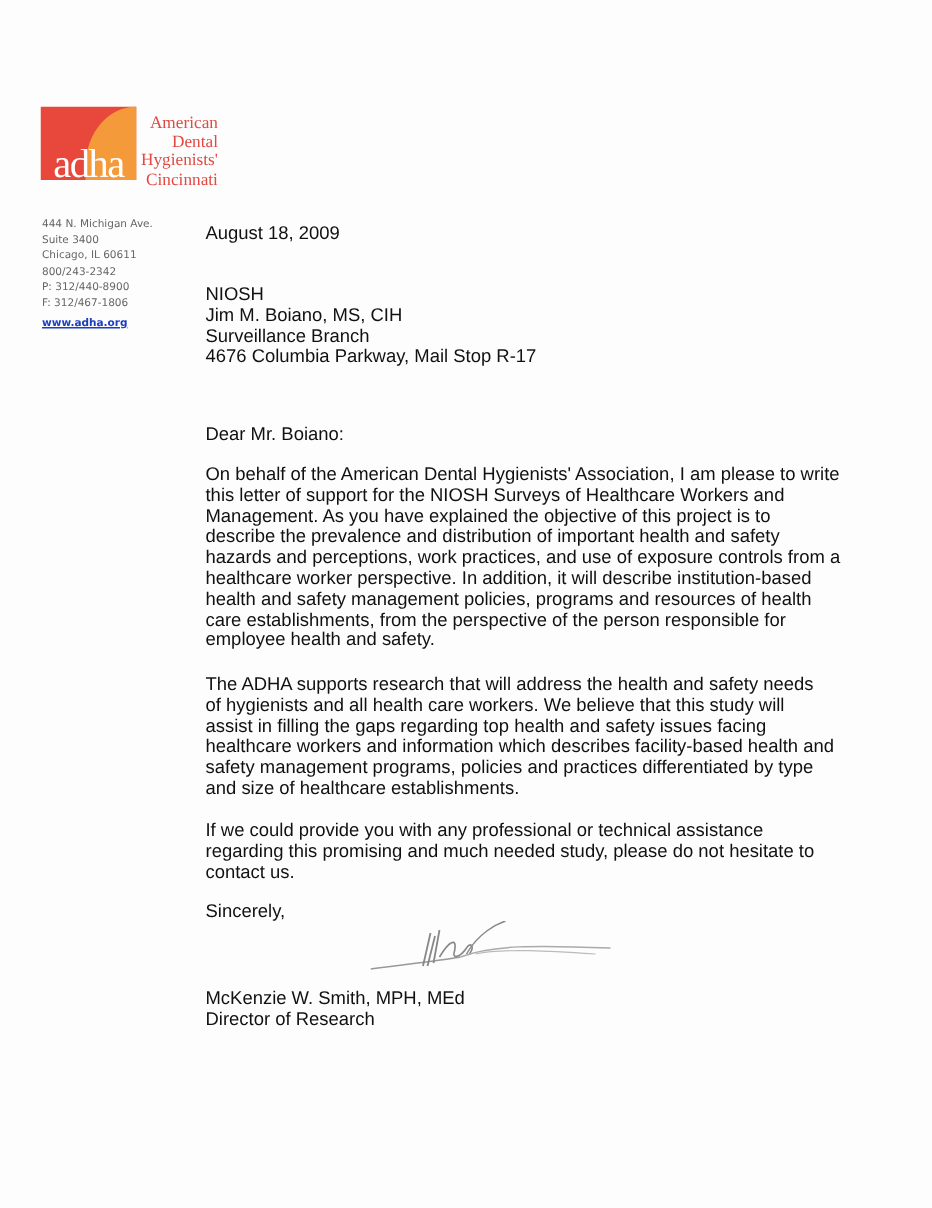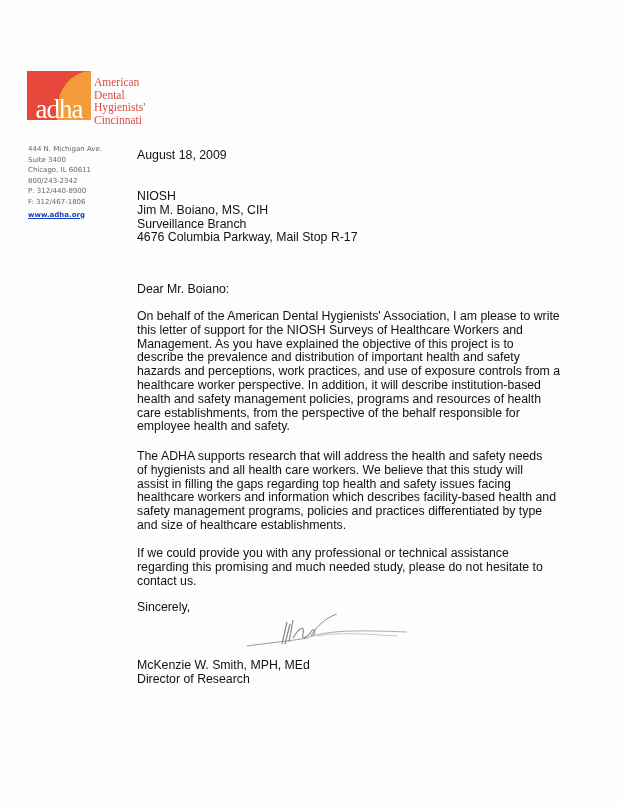--- a/index.html
+++ b/index.html
@@ -11,21 +11,21 @@
     .logo-red { position: absolute; left: 0; top: 0; width: 64px; height: 57px; background: #e8473b; }
     .logo-orange { position: absolute; left: 30px; top: 0; width: 34px; height: 57px; background: #f59a3a; border-top-left-radius: 34px 40px; }
     .logo-text {
       position: absolute; left: 0; bottom: -3px; width: 64px; text-align: center;
       font-family: "Liberation Serif", serif; font-size: 27px; color: #fff; letter-spacing: -1px; line-height: 1;
     }
     .org-name {
       position: absolute; left: 94px; top: 76px; font-family: "Liberation Serif", serif;
       font-size: 11.5px; line-height: 12.5px; color: #e04a43;
     }
-    .org-name div { white-space: nowrap; }
+    .org-name div { white-space: nowrap; text-align: right; }
     .address {
       position: absolute; left: 28px; top: 144px; font-family: "DejaVu Sans", sans-serif;
       font-size: 7px; line-height: 10.6px; color: #666;
     }
     .address a { color: #1a3fbf; text-decoration: underline; font-weight: bold; display: inline-block; margin-top: 2px; }
     .letter { position: absolute; left: 137px; top: 0; width: 440px; font-size: 12.3px; line-height: 13.8px; }
     .letter div { white-space: nowrap; }
     .date { position: absolute; top: 149px; left: 0; }
     .recipient { position: absolute; top: 190px; left: 0; }
     .salutation { position: absolute; top: 283px; left: 0; }
@@ -71,21 +71,21 @@
   </div>
   <div class="salutation">Dear Mr. Boiano:</div>
   <div class="para1">
     <div>On behalf of the American Dental Hygienists' Association, I am please to write</div>
     <div>this letter of support for the NIOSH Surveys of Healthcare Workers and</div>
     <div>Management.  As you have explained the objective of this project is to</div>
     <div>describe the prevalence and distribution of important health and safety</div>
     <div>hazards and perceptions, work practices, and use of exposure controls from a</div>
     <div>healthcare worker perspective. In addition, it will describe institution-based</div>
     <div>health and safety management policies, programs and resources of health</div>
-    <div>care establishments, from the perspective of the behalf responsible for</div>
+    <div>care establishments, from the perspective of the person responsible for</div>
     <div>employee health and safety.</div>
   </div>
   <div class="para2">
     <div>The ADHA supports research that will address the health and safety needs</div>
     <div>of hygienists and all health care workers. We believe that this study will</div>
     <div>assist in filling the gaps regarding top health and safety issues facing</div>
     <div>healthcare workers and information which describes facility-based health and</div>
     <div>safety management programs, policies and practices differentiated by type</div>
     <div>and size of healthcare establishments.</div>
   </div>

